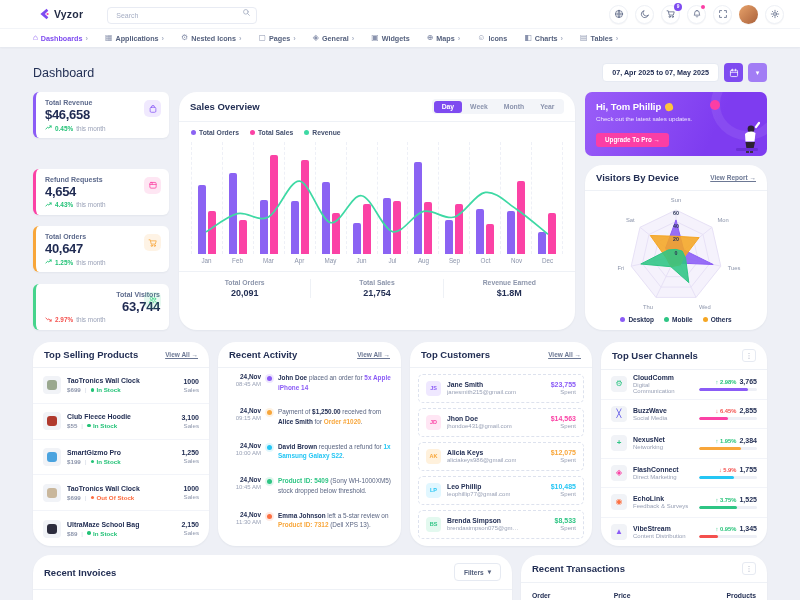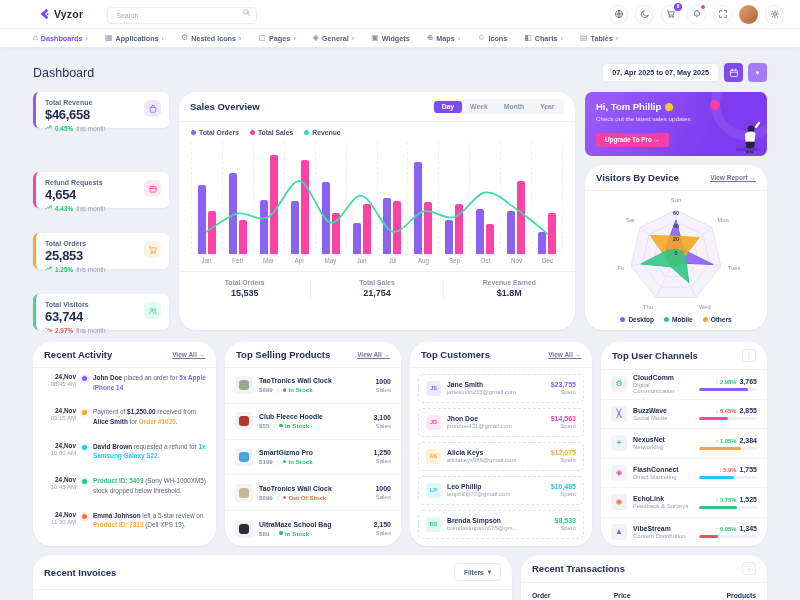--- a/index.html
+++ b/index.html
@@ -49,21 +49,21 @@
   .card{background:#fff;border-radius:18px;box-shadow:0 1px 2px rgba(20,30,60,.05)}
   .card-head{display:flex;justify-content:space-between;align-items:center;padding:7px 11px;border-bottom:1px solid #eef1f6}
   .card-title{font-size:9.5px;font-weight:700;color:#232f54}
   .link{font-size:6.5px;color:#6c7894;text-decoration:underline;font-weight:600}
   .menu-btn{width:13px;height:13px;border:1px solid #e6eaf2;border-radius:3px;color:#8a93ad;font-size:7px;
             display:flex;align-items:center;justify-content:center;background:#fff}
 
   
   .row2{display:flex;gap:10px;height:238px}
   .stats-col{width:136px;display:flex;flex-direction:column;justify-content:space-between}
-  .stat-card{position:relative;background:#fff;border-radius:6px;height:36px;padding:7px 9px 6px;
+  .stat-card{position:relative;background:#fff;border-radius:6px;height:46px;padding:7px 9px 6px;
              box-shadow:0 1px 2px rgba(20,30,60,.05);border-left:3px solid #ccc}
   .stat-label{font-size:7px;color:#5d6a8c;font-weight:600}
   .stat-value{font-size:13px;font-weight:800;color:#1f2a52;letter-spacing:-.3px;margin-top:1px}
   .stat-delta{display:flex;align-items:center;gap:3px;font-size:6.4px;color:#9aa2b8;margin-top:2px}
   .stat-delta .pct{font-weight:700}
   .stat-delta svg{width:7px;height:7px;stroke-width:1}
   .stat-ico{position:absolute;top:8px;right:8px;width:17px;height:17px;border-radius:5px;
             display:flex;align-items:center;justify-content:center}
   .stat-ico svg{width:10px;height:10px}
 
@@ -324,37 +324,37 @@
             </div>
             <div class="stat-ico" style="background: rgba(251, 66, 165, 0.133); color: rgb(251, 66, 165);">
               <svg class="str" viewBox="0 0 14 14">
                 <rect x="2.6" y="3.4" width="8.8" height="8" rx="1.6"></rect>
                 <path d="M2.6 6.2h8.8M5.8 3.4v2.8"></path>
               </svg>
             </div>
           </div>
           <div class="stat-card" style="border-left-color: rgb(248, 166, 58);">
             <div class="stat-label">Total Orders</div>
-            <div class="stat-value">25,853</div>
+            <div class="stat-value">40,647</div>
             <div class="stat-delta">
               <span style="color: rgb(35, 194, 119);"><svg class="str" viewBox="0 0 8 8">
                   <path d="M1 5.8 3.1 3.6l1.4 1.2L7 2.2M5.2 2.2H7v1.8"></path>
                 </svg></span>
               <span class="pct" style="color: rgb(35, 194, 119);">1.25%</span>
               <span>this month</span>
             </div>
             <div class="stat-ico" style="background: rgba(248, 166, 58, 0.133); color: rgb(248, 166, 58);">
               <svg class="str" viewBox="0 0 14 14">
                 <path d="M1.5 2.5h1.6l1.4 6h5.8l1.2-4.5H4"></path>
                 <circle cx="5.2" cy="10.8" r="1"></circle>
                 <circle cx="9.4" cy="10.8" r="1"></circle>
               </svg>
             </div>
           </div>
-          <div class="stat-card" style="border-left-color: rgb(70, 212, 140);">
+          <div class="stat-card" style="border-left-color: rgb(70, 212, 140); text-align: right;">
             <div class="stat-label">Total Visitors</div>
             <div class="stat-value">63,744</div>
             <div class="stat-delta">
               <span style="color: rgb(244, 80, 77);"><svg class="str" viewBox="0 0 8 8">
                   <path d="M1 2.2l2.1 2.2 1.4-1.2L7 5.8M5.2 5.8H7V4"></path>
                 </svg></span>
               <span class="pct" style="color: rgb(244, 80, 77);">2.97%</span>
               <span>this month</span>
             </div>
             <div class="stat-ico" style="background: rgba(70, 212, 140, 0.133); color: rgb(70, 212, 140);">
@@ -456,21 +456,21 @@
             <span>Jul</span>
             <span>Aug</span>
             <span>Sep</span>
             <span>Oct</span>
             <span>Nov</span>
             <span>Dec</span>
           </div>
         <div class="sales-footer" id="salesFooter">
             <div class="sf-col">
               <div class="sf-label">Total Orders</div>
-              <div class="sf-value">15,535</div>
+              <div class="sf-value">20,091</div>
             </div>
             <div class="sf-col">
               <div class="sf-label">Total Sales</div>
               <div class="sf-value">21,754</div>
             </div>
             <div class="sf-col">
               <div class="sf-label">Revenue Earned</div>
               <div class="sf-value">$1.8M</div>
             </div>
           </div>
@@ -542,69 +542,20 @@
               <span class="lg">
                 <span class="dot" style="background: rgb(245, 166, 35);"></span>
                 <span>Others</span>
               </span>
             </div>
         </section>
       </div>
     </div>
 
     <div class="row3">
-      <section class="card activity-card">
-        <div class="card-head">
-          <span class="card-title">Recent Activity</span>
-          <a class="link">View All →</a>
-        </div>
-        <div class="vlist" id="activityList" style="padding-bottom:6px">
-            <div class="a-row">
-              <div class="a-when">
-                <div class="a-date">24,Nov</div>
-                <div class="a-time">08:45 AM</div>
-              </div>
-              <span class="a-dot" style="background: rgb(139, 92, 246); box-shadow: rgba(139, 92, 246, 0.15) 0px 0px 0px 2px;"></span>
-              <div class="a-text"><span class="bb">John Doe</span><span> placed an order for </span><span style="color: rgb(139, 92, 246); font-weight: 600;">5x Apple iPhone 14</span></div>
-            </div>
-            <div class="a-row">
-              <div class="a-when">
-                <div class="a-date">24,Nov</div>
-                <div class="a-time">09:15 AM</div>
-              </div>
-              <span class="a-dot" style="background: rgb(248, 166, 58); box-shadow: rgba(248, 166, 58, 0.15) 0px 0px 0px 2px;"></span>
-              <div class="a-text"><span>Payment of </span><span class="bb">$1,250.00</span><span> received from </span><span class="bb">Alice Smith</span><span> for </span><span style="color: rgb(248, 166, 58); font-weight: 600;">Order #1020</span><span>.</span></div>
-            </div>
-            <div class="a-row">
-              <div class="a-when">
-                <div class="a-date">24,Nov</div>
-                <div class="a-time">10:00 AM</div>
-              </div>
-              <span class="a-dot" style="background: rgb(37, 198, 244); box-shadow: rgba(37, 198, 244, 0.15) 0px 0px 0px 2px;"></span>
-              <div class="a-text"><span class="bb">David Brown</span><span> requested a refund for </span><span style="color: rgb(37, 198, 244); font-weight: 600;">1x Samsung Galaxy S22</span><span>.</span></div>
-            </div>
-            <div class="a-row">
-              <div class="a-when">
-                <div class="a-date">24,Nov</div>
-                <div class="a-time">10:45 AM</div>
-              </div>
-              <span class="a-dot" style="background: rgb(46, 197, 132); box-shadow: rgba(46, 197, 132, 0.15) 0px 0px 0px 2px;"></span>
-              <div class="a-text"><span style="color: rgb(46, 197, 132); font-weight: 600;">Product ID: 5409</span><span> (Sony WH-1000XM5) stock dropped below threshold.</span></div>
-            </div>
-            <div class="a-row">
-              <div class="a-when">
-                <div class="a-date">24,Nov</div>
-                <div class="a-time">11:30 AM</div>
-              </div>
-              <span class="a-dot" style="background: rgb(253, 112, 65); box-shadow: rgba(253, 112, 65, 0.15) 0px 0px 0px 2px;"></span>
-              <div class="a-text"><span class="bb">Emma Johnson</span><span> left a 5-star review on </span><span style="color: rgb(248, 166, 58); font-weight: 600;">Product ID: 7312</span><span> (Dell XPS 13).</span></div>
-            </div>
-          </div>
-      </section>
-
       <section class="card products-card">
         <div class="card-head">
           <span class="card-title">Top Selling Products</span>
           <a class="link">View All →</a>
         </div>
         <div class="vlist" id="productList">
             <div class="p-row">
               <div class="thumb">
                 <div class="blob" style="background: rgb(154, 168, 143);"></div>
               </div>
@@ -696,20 +647,69 @@
                   <span class="stock" style="color: rgb(35, 194, 119);">
                     <span class="sdot" style="background: rgb(35, 194, 119);"></span>
                     <span>In Stock</span>
                   </span>
                 </div>
               </div>
               <div class="p-right">
                 <div class="p-sales">2,150</div>
                 <div class="p-unit">Sales</div>
               </div>
+            </div>
+          </div>
+      </section>
+
+      <section class="card activity-card">
+        <div class="card-head">
+          <span class="card-title">Recent Activity</span>
+          <a class="link">View All →</a>
+        </div>
+        <div class="vlist" id="activityList" style="padding-bottom:6px">
+            <div class="a-row">
+              <div class="a-when">
+                <div class="a-date">24,Nov</div>
+                <div class="a-time">08:45 AM</div>
+              </div>
+              <span class="a-dot" style="background: rgb(139, 92, 246); box-shadow: rgba(139, 92, 246, 0.15) 0px 0px 0px 2px;"></span>
+              <div class="a-text"><span class="bb">John Doe</span><span> placed an order for </span><span style="color: rgb(139, 92, 246); font-weight: 600;">5x Apple iPhone 14</span></div>
+            </div>
+            <div class="a-row">
+              <div class="a-when">
+                <div class="a-date">24,Nov</div>
+                <div class="a-time">09:15 AM</div>
+              </div>
+              <span class="a-dot" style="background: rgb(248, 166, 58); box-shadow: rgba(248, 166, 58, 0.15) 0px 0px 0px 2px;"></span>
+              <div class="a-text"><span>Payment of </span><span class="bb">$1,250.00</span><span> received from </span><span class="bb">Alice Smith</span><span> for </span><span style="color: rgb(248, 166, 58); font-weight: 600;">Order #1020</span><span>.</span></div>
+            </div>
+            <div class="a-row">
+              <div class="a-when">
+                <div class="a-date">24,Nov</div>
+                <div class="a-time">10:00 AM</div>
+              </div>
+              <span class="a-dot" style="background: rgb(37, 198, 244); box-shadow: rgba(37, 198, 244, 0.15) 0px 0px 0px 2px;"></span>
+              <div class="a-text"><span class="bb">David Brown</span><span> requested a refund for </span><span style="color: rgb(37, 198, 244); font-weight: 600;">1x Samsung Galaxy S22</span><span>.</span></div>
+            </div>
+            <div class="a-row">
+              <div class="a-when">
+                <div class="a-date">24,Nov</div>
+                <div class="a-time">10:45 AM</div>
+              </div>
+              <span class="a-dot" style="background: rgb(46, 197, 132); box-shadow: rgba(46, 197, 132, 0.15) 0px 0px 0px 2px;"></span>
+              <div class="a-text"><span style="color: rgb(46, 197, 132); font-weight: 600;">Product ID: 5409</span><span> (Sony WH-1000XM5) stock dropped below threshold.</span></div>
+            </div>
+            <div class="a-row">
+              <div class="a-when">
+                <div class="a-date">24,Nov</div>
+                <div class="a-time">11:30 AM</div>
+              </div>
+              <span class="a-dot" style="background: rgb(253, 112, 65); box-shadow: rgba(253, 112, 65, 0.15) 0px 0px 0px 2px;"></span>
+              <div class="a-text"><span class="bb">Emma Johnson</span><span> left a 5-star review on </span><span style="color: rgb(248, 166, 58); font-weight: 600;">Product ID: 7312</span><span> (Dell XPS 13).</span></div>
             </div>
           </div>
       </section>
 
       <section class="card customers-card">
         <div class="card-head">
           <span class="card-title">Top Customers</span>
           <a class="link">View All →</a>
         </div>
         <div class="vlist" id="customerList" style="padding:3px 0 5px">

